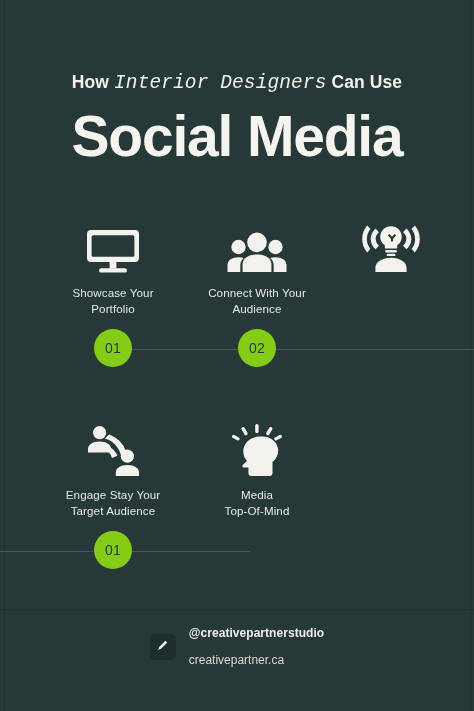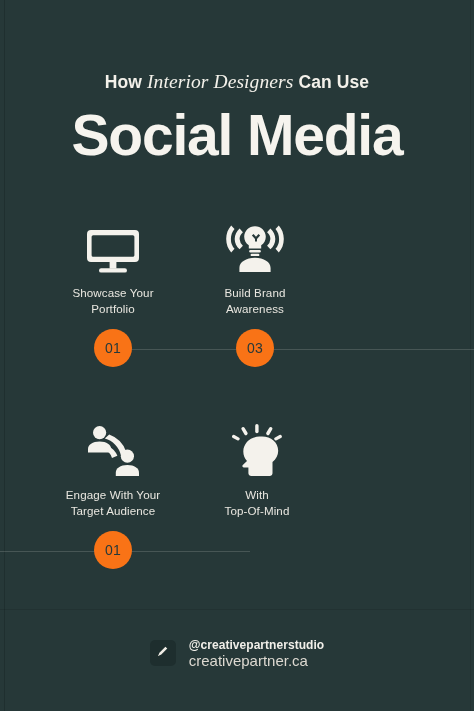--- a/index.html
+++ b/index.html
@@ -33,21 +33,21 @@
   .header { position:absolute; left:0; top:0; width:474px; text-align:center; }
   .eyebrow {
     margin-top:71px;
     font-size:17.5px;
     line-height:22px;
     color:#f3f1ea;
     font-weight:700;
     letter-spacing:0.1px;
   }
   .eyebrow .em {
-    font-family:Liberation Serif, serif;
+    font-family:Liberation Mono, monospace;
     font-style:italic;
     font-weight:400;
     font-size:19.5px;
   }
   .headline {
     margin-top:11px;
     font-size:57px;
     line-height:62px;
     font-weight:700;
     color:#f6f4ee;
@@ -76,21 +76,21 @@
     line-height:16px;
     color:#e9e7e0;
     font-weight:400;
     letter-spacing:0.1px;
     white-space:pre-line;
   }
   .item .badge {
     margin:12px auto 0;
     width:38px; height:38px;
     border-radius:50%;
-    background:#f97316;
+    background:#84cc16;
     color:#26393a;
     font-size:14px;
     font-weight:400;
     display:flex; align-items:center; justify-content:center;
     position:relative; z-index:2;
     letter-spacing:0.3px;
   }
 
   
   .row1 .c1 { width:152px; margin-left:37px; }
@@ -110,22 +110,22 @@
     background:#1e2e2e;
     display:flex; align-items:center; justify-content:center;
     flex:0 0 auto;
   }
   .handle-block { text-align:left; }
   .handle {
     font-size:12px; font-weight:700; color:#f1efe9; line-height:15px;
     letter-spacing:0.05px;
   }
   .site {
-    font-size:15px; font-weight:400; color:#ddd9d1; line-height:15px;
-    margin-top:0;
+    font-size:12px; font-weight:400; color:#ddd9d1; line-height:15px;
+    margin-top:12px;
   }
 </style>
 </head>
 <body>
 
 <div class="poster">
 
   <div class="frame-edge"></div>
   <div class="frame-edge-r"></div>
   <div class="frame-edge-b"></div>
@@ -146,20 +146,35 @@
           <path d="M4 2h44a4 4 0 0 1 4 4v24a4 4 0 0 1-4 4H4a4 4 0 0 1-4-4V6a4 4 0 0 1 4-4zm2.2 5.2a1.6 1.6 0 0 0-1.6 1.6v18.4a1.6 1.6 0 0 0 1.6 1.6h39.6a1.6 1.6 0 0 0 1.6-1.6V8.8a1.6 1.6 0 0 0-1.6-1.6H6.2z"></path>
           <rect x="22.6" y="34" width="6.8" height="6.6"></rect>
           <rect x="12" y="40.2" width="28" height="4.4" rx="2.2"></rect>
         </svg>
       </div>
       <div class="label">Showcase Your
 Portfolio</div>
       <div class="badge">01</div>
     </div>
 
+    <div class="item c2">
+      <div class="iconwrap">
+        <svg width="62" height="44" viewBox="0 0 62 44" fill="#f4f2ec" aria-hidden="true">
+          <circle cx="12.5" cy="17" r="7.2"></circle>
+          <path d="M1.5 42v-7.2c0-4.6 4.6-7.6 11-7.6 2 0 3.8.3 5.3.8-2.2 1.9-3.5 4.4-3.5 7.3V42H1.5z"></path>
+          <circle cx="49.5" cy="17" r="7.2"></circle>
+          <path d="M60.5 42v-7.2c0-4.6-4.6-7.6-11-7.6-2 0-3.8.3-5.3.8 2.2 1.9 3.5 4.4 3.5 7.3V42h12.8z"></path>
+          <circle cx="31" cy="12.4" r="9.8"></circle>
+          <path d="M31 24.6c8.7 0 14.4 4 14.4 9.6V42H16.6v-7.8c0-5.6 5.7-9.6 14.4-9.6z"></path>
+        </svg>
+      </div>
+      <div class="label">Connect With Your
+Audience</div>
+      <div class="badge">02</div>
+    </div>
 
     <div class="item c3">
       <div class="iconwrap">
         <svg width="58" height="50" viewBox="0 0 58 50" fill="none" aria-hidden="true">
           <g fill="#f4f2ec">
 
             <path d="M29 2.2c-6 0-10.8 4.7-10.8 10.5 0 3.6 1.8 6.7 4.6 8.6v3.1h12.4v-3.1c2.8-1.9 4.6-5 4.6-8.6C39.8 6.9 35 2.2 29 2.2z"></path>
             <rect x="23.2" y="25.9" width="11.6" height="2.5" rx="1.2"></rect>
             <rect x="24.6" y="29.7" width="8.8" height="2.4" rx="1.2"></rect>
 
@@ -169,23 +184,20 @@
 
             <path d="M13.6 4.6c-3 2.6-4.9 6.3-4.9 10.4 0 4 1.9 7.7 4.9 10.3l3.3-3.5a10 10 0 0 1-3.3-6.8c0-2.7 1.3-5.1 3.3-6.8L13.6 4.6z"></path>
             <path d="M4.6 0C1.7 3.9 0 8.7 0 14.9s1.7 11 4.6 14.9l3.4-3.6C5.9 23 4.8 19.2 4.8 15S5.9 6.8 8 3.6L4.6 0z" opacity="0.001"></path>
             <path d="M5.2 1.4C2 5 0.2 9.6 0.2 14.9s1.8 9.9 5 13.5l3.3-3.6a14.6 14.6 0 0 1-3.6-9.9c0-3.8 1.3-7.2 3.6-9.9L5.2 1.4z"></path>
 
             <path d="M44.4 4.6c3 2.6 4.9 6.3 4.9 10.4 0 4-1.9 7.7-4.9 10.3l-3.3-3.5a10 10 0 0 0 3.3-6.8c0-2.7-1.3-5.1-3.3-6.8l3.3-3.6z"></path>
             <path d="M52.8 1.4c3.2 3.6 5 8.2 5 13.5s-1.8 9.9-5 13.5l-3.3-3.6a14.6 14.6 0 0 0 3.6-9.9c0-3.8-1.3-7.2-3.6-9.9l3.3-3.6z"></path>
           </g>
         </svg>
       </div>
-      <div class="label">Build Brand
-Awareness</div>
-      <div class="badge">03</div>
     </div>
 
   </div>
 
   <div class="row row2">
 
     <div class="item c1">
       <div class="iconwrap">
         <svg width="58" height="52" viewBox="0 0 58 52" fill="#f4f2ec" aria-hidden="true">
 
@@ -193,39 +205,39 @@
           <path d="M15.6 17.4c7 0 11.6 3.2 11.6 7.7v3.3H4V25.1c0-4.5 4.6-7.7 11.6-7.7z"></path>
 
           <circle cx="43.4" cy="32.2" r="6.6"></circle>
           <path d="M43.4 41c7 0 11.6 3.2 11.6 7.7V52H31.8v-3.3c0-4.5 4.6-7.7 11.6-7.7z"></path>
 
           <path d="M25.2 10.6l-4.4 4a22.2 22.2 0 0 1 16.1 16.6l5.6-2.6A27.9 27.9 0 0 0 25.2 10.6z"></path>
           <path d="M23.8 21.9l-4 3.7a12.4 12.4 0 0 1 8.2 8.5l5.4-2.3a18 18 0 0 0-9.6-9.9z"></path>
           <path d="M22.9 31.6a4.6 4.6 0 1 0 0 9.2 4.6 4.6 0 0 0 0-9.2z" opacity="0.001"></path>
         </svg>
       </div>
-      <div class="label">Engage With Your
+      <div class="label">Engage Stay Your
 Target Audience</div>
       <div class="badge">01</div>
     </div>
 
     <div class="item c2">
       <div class="iconwrap">
         <svg width="50" height="52" viewBox="0 0 50 52" fill="#f4f2ec" aria-hidden="true">
 
           <rect x="23.2" y="0" width="3.4" height="9.2" rx="1.7"></rect>
           <rect x="10.8" y="2.6" width="3.4" height="9" rx="1.7" transform="rotate(-31 12.5 7.1)"></rect>
           <rect x="35.6" y="2.6" width="3.4" height="9" rx="1.7" transform="rotate(31 37.3 7.1)"></rect>
           <rect x="2.2" y="9.6" width="3.3" height="8.2" rx="1.65" transform="rotate(-62 3.85 13.7)"></rect>
           <rect x="44.4" y="9.6" width="3.3" height="8.2" rx="1.65" transform="rotate(62 46.05 13.7)"></rect>
 
           <path d="M27.4 12.6c-8.9 0-16.1 6.6-16.1 14.8 0 3.6 1.4 6.9 3.7 9.5l-4.2 4.1c-.9.9-.3 2.4 1 2.4h4.6v5.8c0 1.6 1.3 2.8 2.9 2.8h18.3c1.6 0 2.9-1.2 2.9-2.8V38c3.5-2.7 5.7-6.7 5.7-11.2 0-8.2-7.2-14.2-16.1-14.2h-2.7z"></path>
         </svg>
       </div>
-      <div class="label">With
+      <div class="label">Media
 Top-Of-Mind</div>
     </div>
 
   </div>
 
   <div class="footer">
     <div class="logo">
       <span>
         <svg width="16" height="16" viewBox="0 0 16 16" aria-hidden="true">
           <path d="M3.1 12.9l1.3-3.2 6-6 1.9 1.9-6 6-3.2 1.3z" fill="#efece5"></path>

